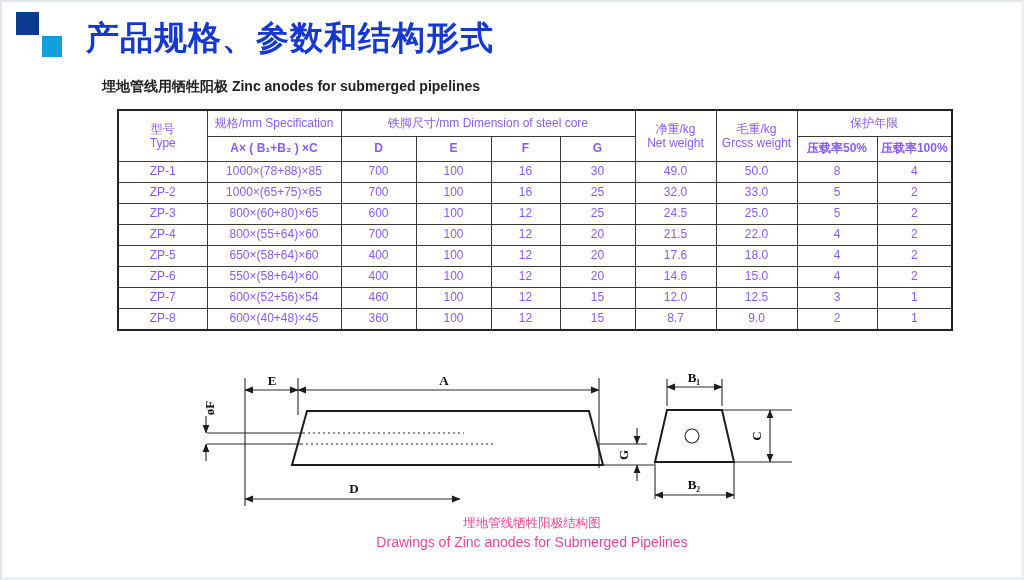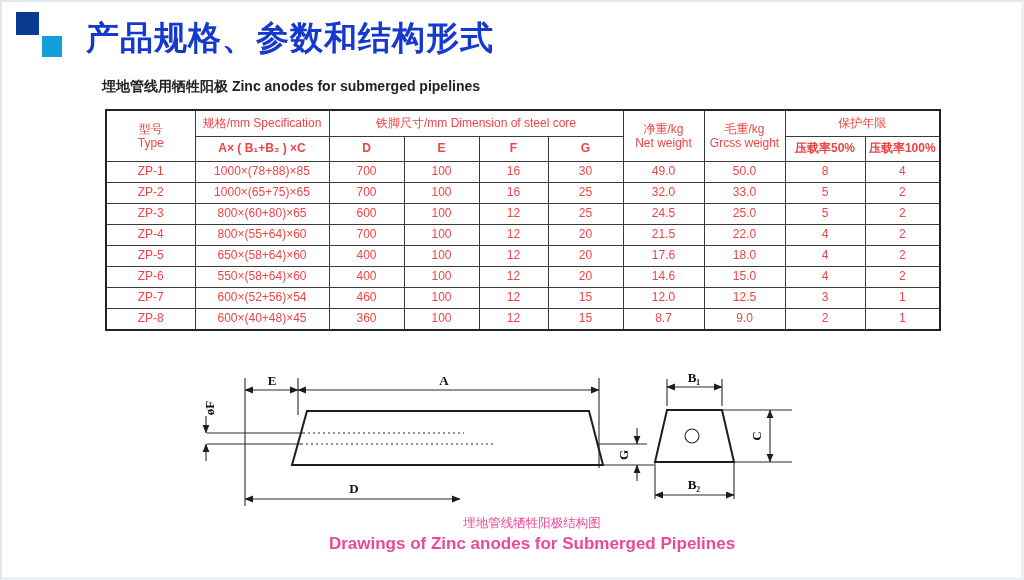--- a/index.html
+++ b/index.html
@@ -20,23 +20,23 @@
   .title{
     position:absolute;left:84px;top:14px;font-size:33px;font-weight:bold;
     color:#1538cf;letter-spacing:1px;white-space:nowrap;
   }
   .subtitle{
     position:absolute;left:100px;top:76px;font-size:14px;font-weight:600;color:#222;
     white-space:nowrap;
   }
   
   table.spec{
-    position:absolute;left:103px;top:107px;width:834px;table-layout:fixed;
+    position:absolute;left:115px;top:107px;width:834px;table-layout:fixed;
     border-collapse:collapse;border:2px solid #222;
-    font-size:12px;color:#ef4444;
+    font-size:12px;color:#8b5cf6;
   }
   table.spec th,table.spec td{
     border:1px solid #3a3a3a;border-top-width:1.5px;border-bottom-width:1.5px;
     text-align:center;vertical-align:middle;padding:0 2px;
     font-weight:normal;line-height:1.15;overflow:hidden;white-space:nowrap;
   }
   table.spec thead tr.h1 th{height:25px;}
   table.spec thead tr.h2 th{height:24px;font-weight:bold;}
   table.spec tbody td{height:20px;}
   .two-line{line-height:1.2;}
@@ -46,21 +46,21 @@
   svg.drawing .thick{stroke:#1d1d1d;stroke-width:2;fill:none;}
   svg.drawing .dash{stroke:#2a2a2a;stroke-width:1.1;fill:none;stroke-dasharray:2,3;}
   svg.drawing text{
     font-family:"Liberation Serif","DejaVu Serif",serif;font-weight:bold;
     font-size:13px;fill:#111;
   }
   .caption{
     position:absolute;left:280px;top:513px;width:500px;text-align:center;color:#ec4899;
   }
   .caption .cn{font-size:12.5px;}
-  .caption .en{font-size:17px;margin-top:2px;font-weight:bold;}
+  .caption .en{font-size:14px;margin-top:2px;}
 </style>
 </head>
 <body>
 
 <div class="slide">
 
   <div class="sq-dark"></div>
   <div class="sq-light"></div>
   <div class="title">产品规格、参数和结构形式</div>
 

